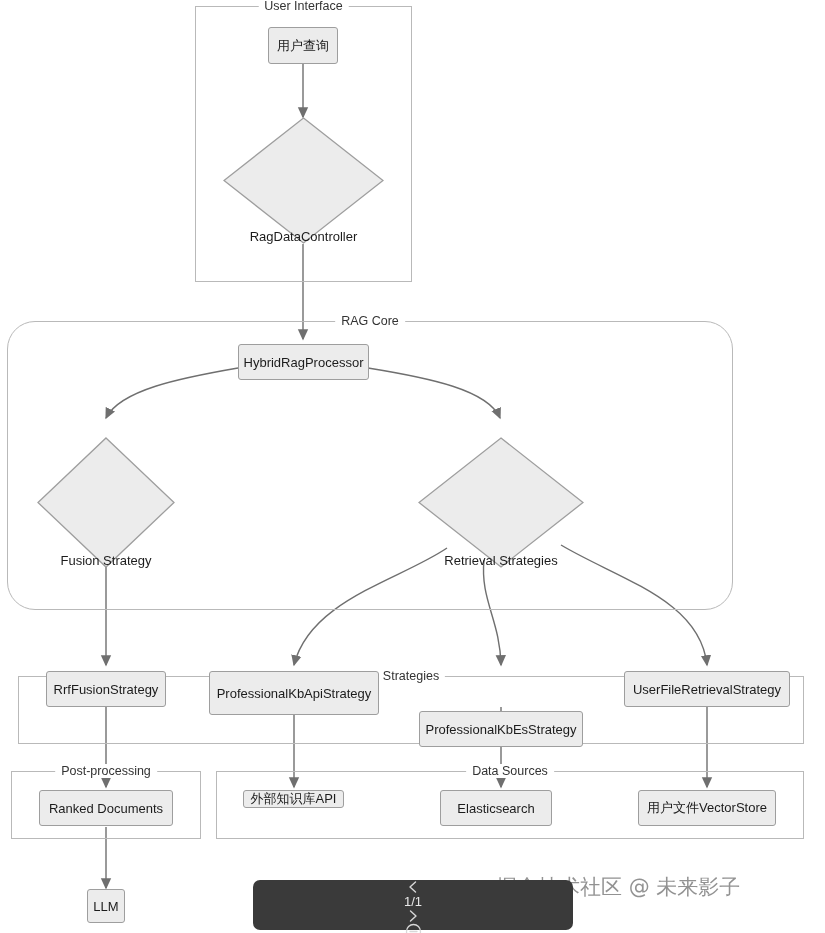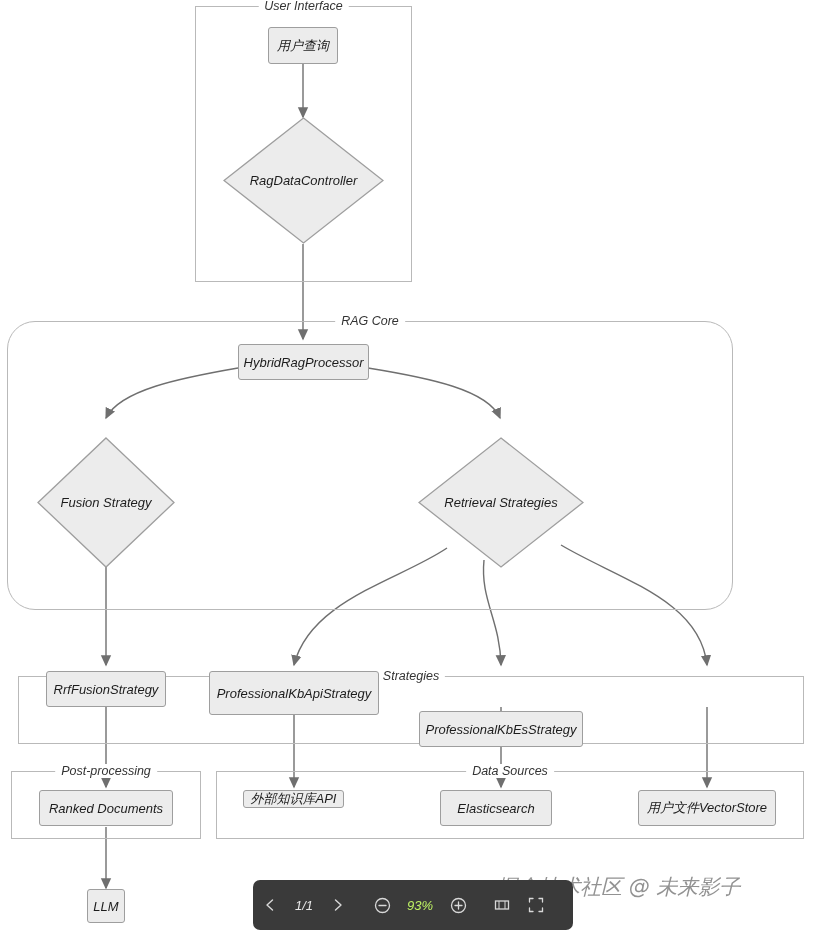--- a/index.html
+++ b/index.html
@@ -12,21 +12,20 @@
     height: 933px;
     position: relative;
     font-family: "Liberation Sans", sans-serif;
     overflow: hidden;
   }
   #canvas {
     position: absolute;
     left: 0; top: 0;
     width: 825px;
     height: 933px;
-    font-style: italic;
   }
   .svg-layer {
     position: absolute;
     left: 0; top: 0;
     width: 825px;
     height: 933px;
   }
   
   .group {
     position: absolute;
@@ -58,21 +57,21 @@
     font-size: 13px;
     color: #1c1c1c;
     text-align: center;
     white-space: nowrap;
   }
   .node.cn { font-size: 13px; }
   
   .diamond {
     position: absolute;
     display: flex;
-    align-items: center;
+    align-items: flex-end;
     justify-content: center;
   }
   .diamond .shape {
     position: absolute;
     left: 0; top: 0;
     width: 100%;
     height: 100%;
   }
   .diamond .dlabel {
     position: relative;
@@ -89,20 +88,21 @@
     top: 880px;
     width: 320px;
     height: 50px;
     background: #3a3a3a;
     border-radius: 7px;
     display: flex;
     align-items: center;
     color: #e8e8e8;
     font-size: 13px;
     z-index: 40;
+    flex-direction: column;
   }
   #toolbar .tb-btn {
     width: 34px;
     height: 50px;
     display: flex;
     align-items: center;
     justify-content: center;
     color: #d8d8d8;
     font-size: 16px;
     cursor: pointer;
@@ -231,20 +231,23 @@
   </div>
 
   <div class="node" style="left:209px; top:671px; width:170px; height:44px;">
     <span>ProfessionalKbApiStrategy</span>
   </div>
 
   <div class="node" style="left:419px; top:671px; width:164px; height:36px;margin-top:40px;">
     <span>ProfessionalKbEsStrategy</span>
   </div>
 
+  <div class="node" style="left:624px; top:671px; width:166px; height:36px;">
+    <span>UserFileRetrievalStrategy</span>
+  </div>
 
   <div class="node" style="left:39px; top:790px; width:134px; height:36px;">
     <span>Ranked Documents</span>
   </div>
 
   <div class="node cn" style="left:243px; top:790px; width:101px; height:18px;">
     <span>外部知识库API</span>
   </div>
 
   <div class="node" style="left:440px; top:790px; width:112px; height:36px;">

